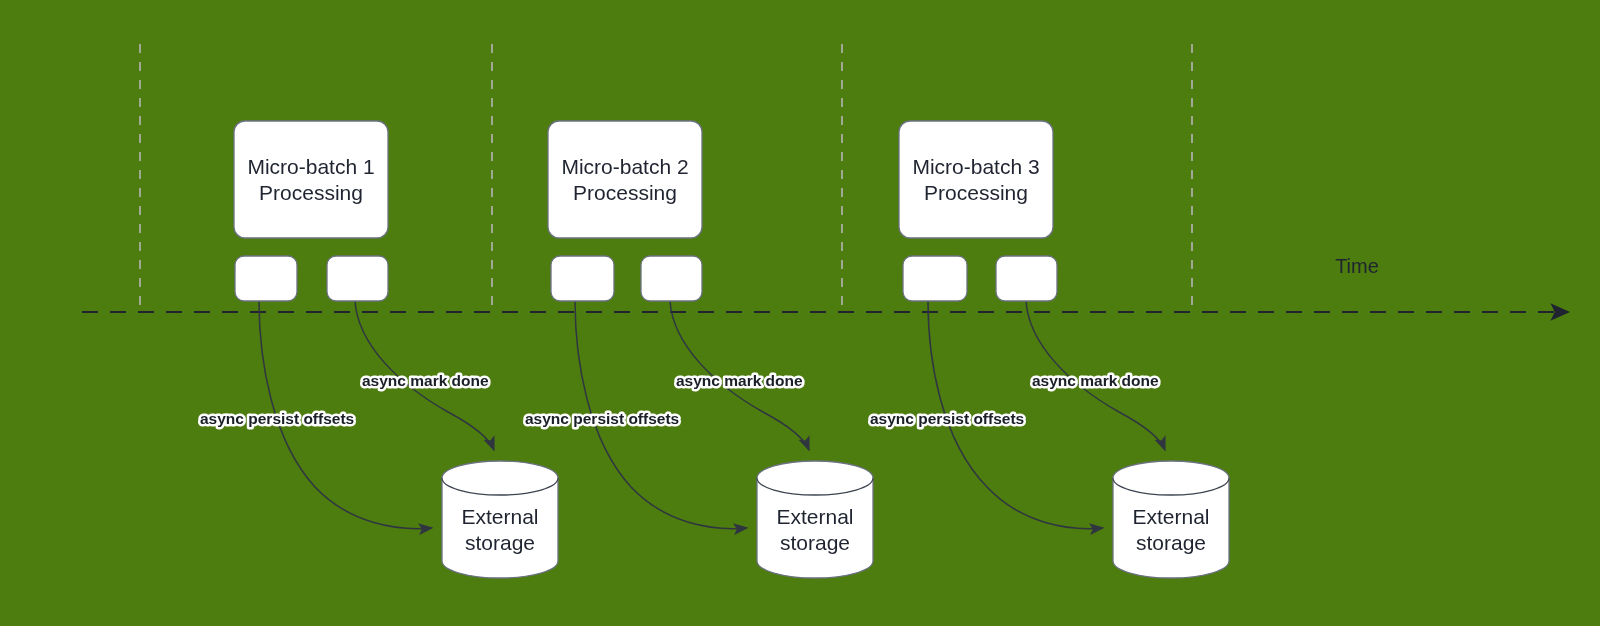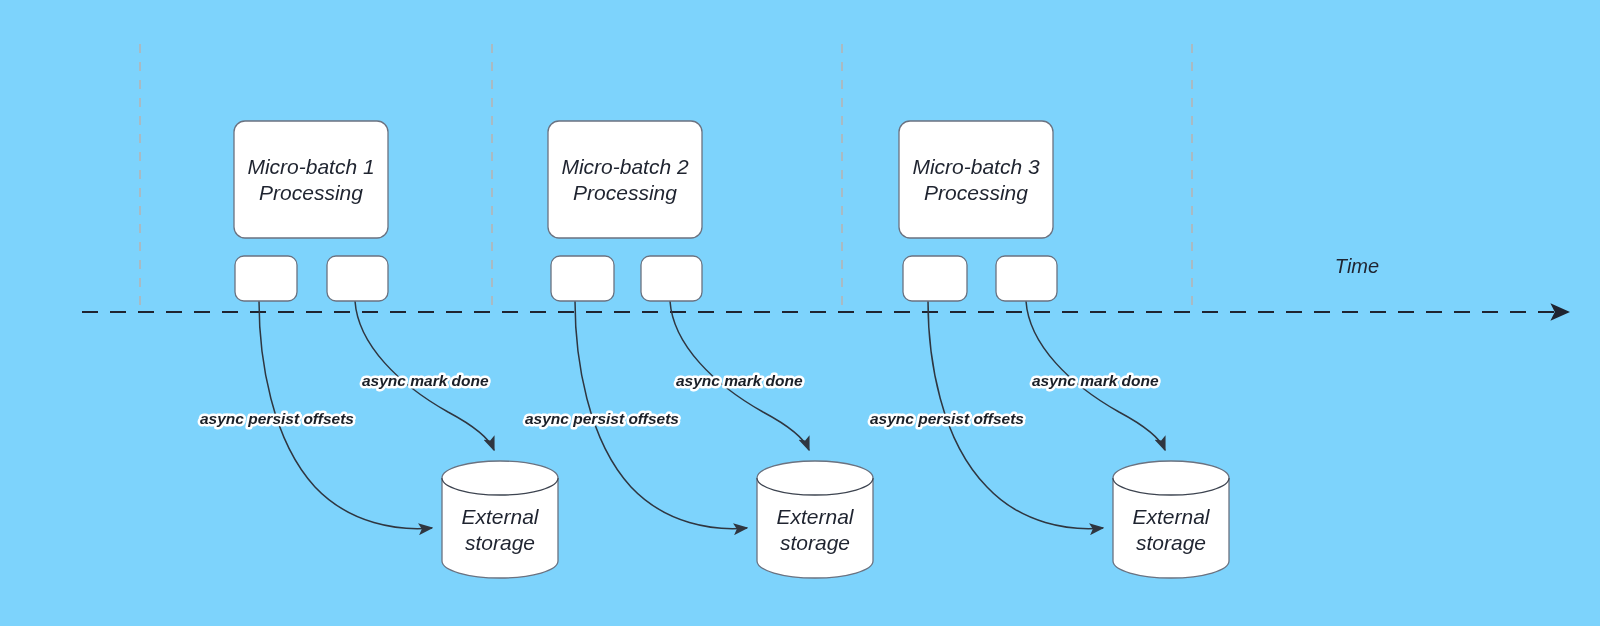--- a/index.html
+++ b/index.html
@@ -7,23 +7,22 @@
     padding: 0;
     background: #ffffff;
   }
   body {
     font-family: "Liberation Sans", sans-serif;
   }
   #canvas {
     position: relative;
     width: 1600px;
     height: 626px;
-    background: #7dd3fc;
+    background: #4d7c0f;
     overflow: hidden;
-    font-style: italic;
   }
   #diagram-svg {
     position: absolute;
     left: 0;
     top: 0;
     width: 1600px;
     height: 642px;
   }
   .shape-stroke {
     fill: #ffffff;

